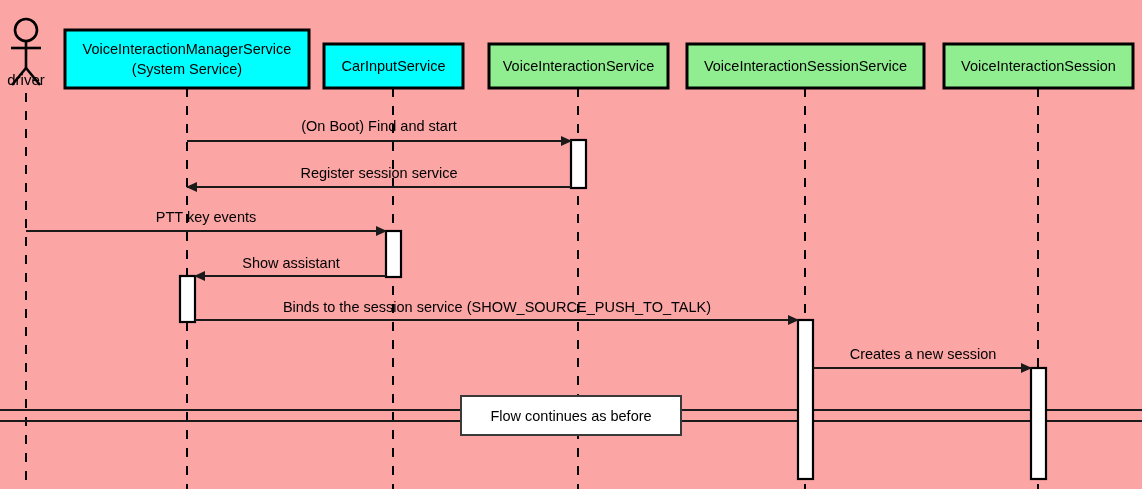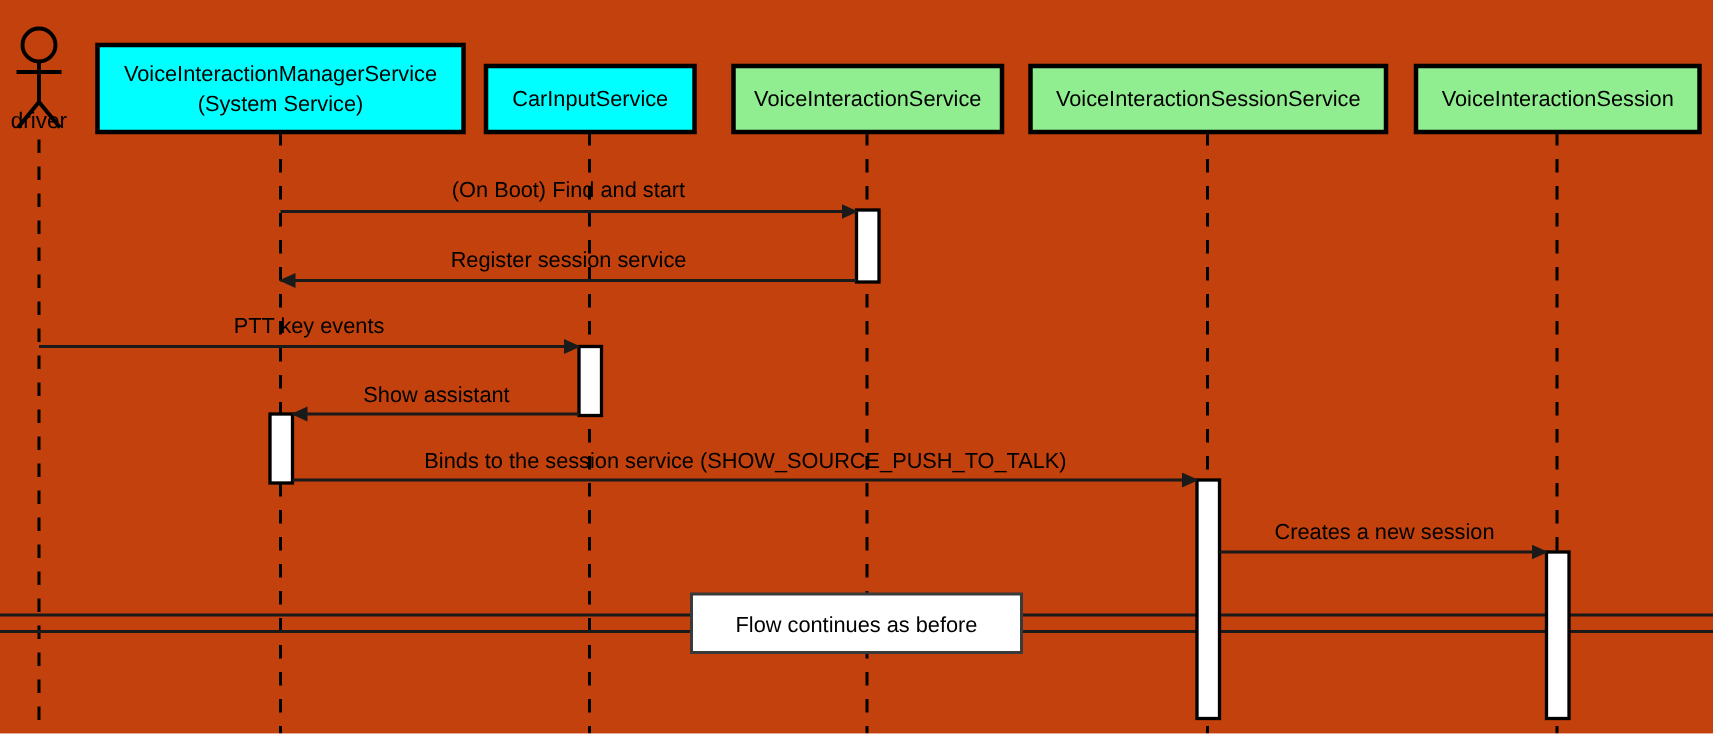--- a/index.html
+++ b/index.html
@@ -7,21 +7,21 @@
     padding: 0;
     background: #ffffff;
   }
   body {
     font-family: "Liberation Sans", sans-serif;
   }
   #diagram-root {
     position: relative;
     width: 1142px;
     height: 489px;
-    background: #c2410c;
+    background: #fca5a5;
     overflow: hidden;
   }
   svg.seq-canvas {
     position: absolute;
     top: 0;
     left: 0;
     width: 1142px;
     height: 489px;
   }
   .lifeline-dash {

